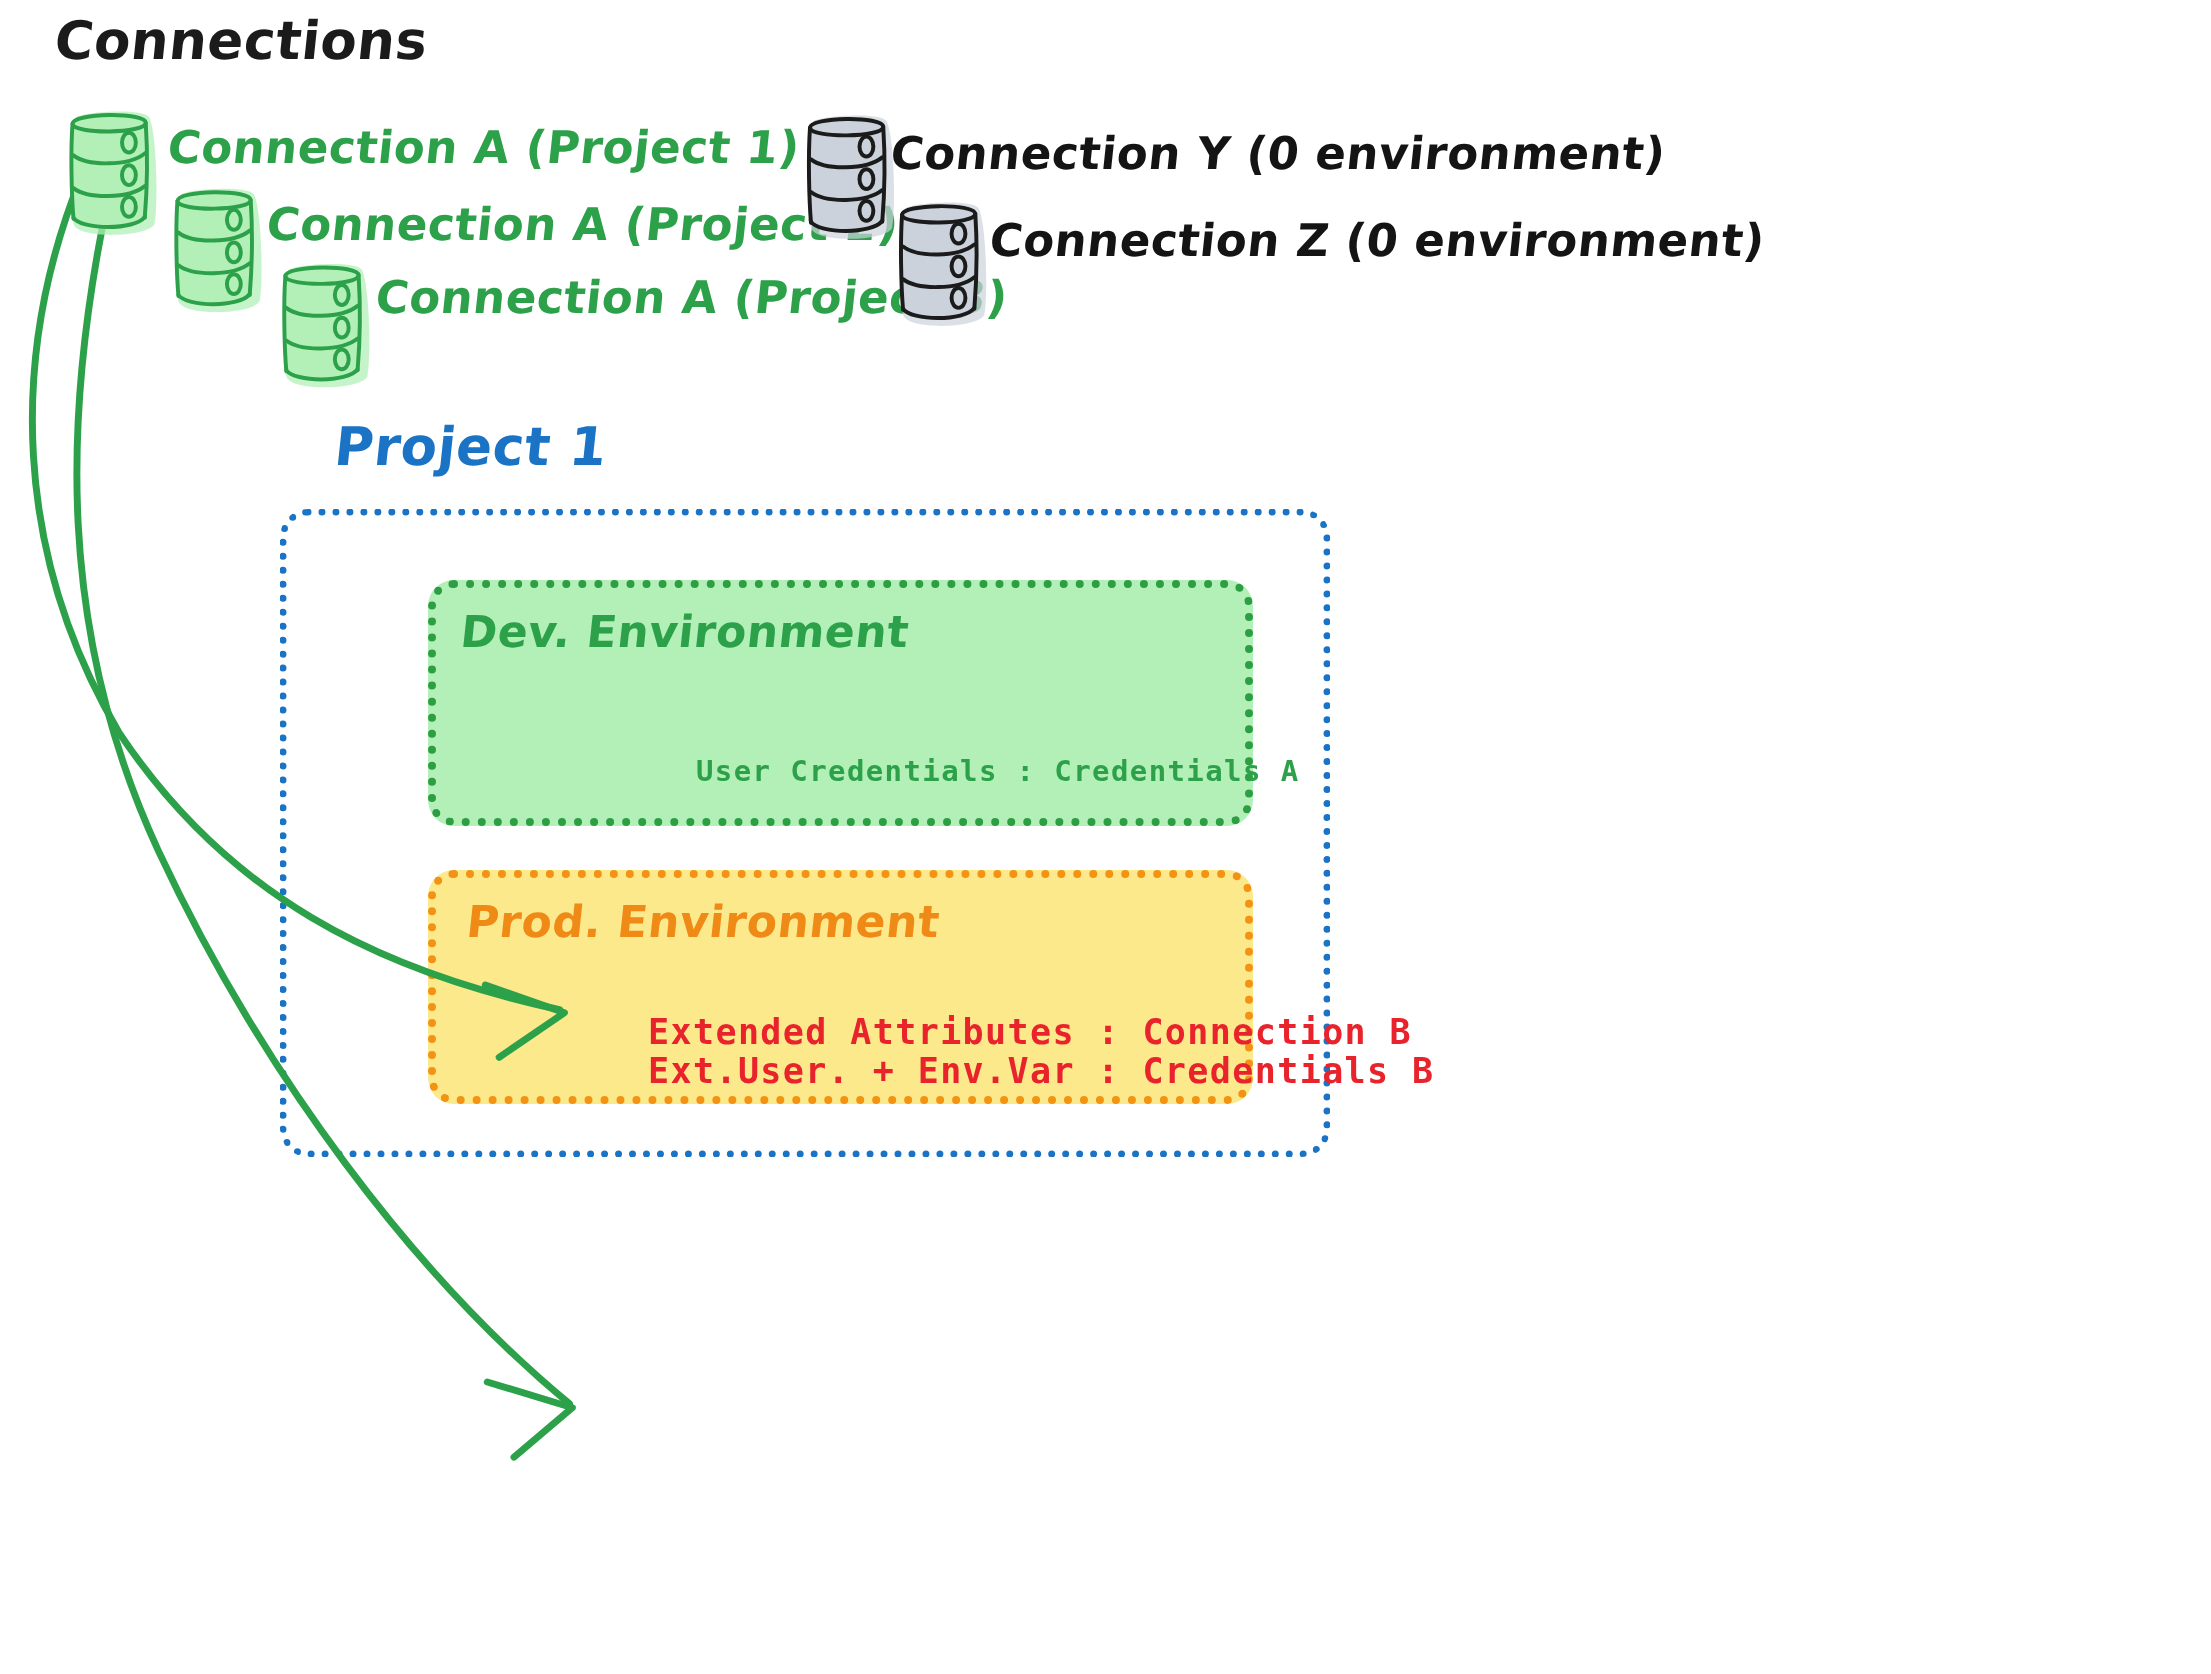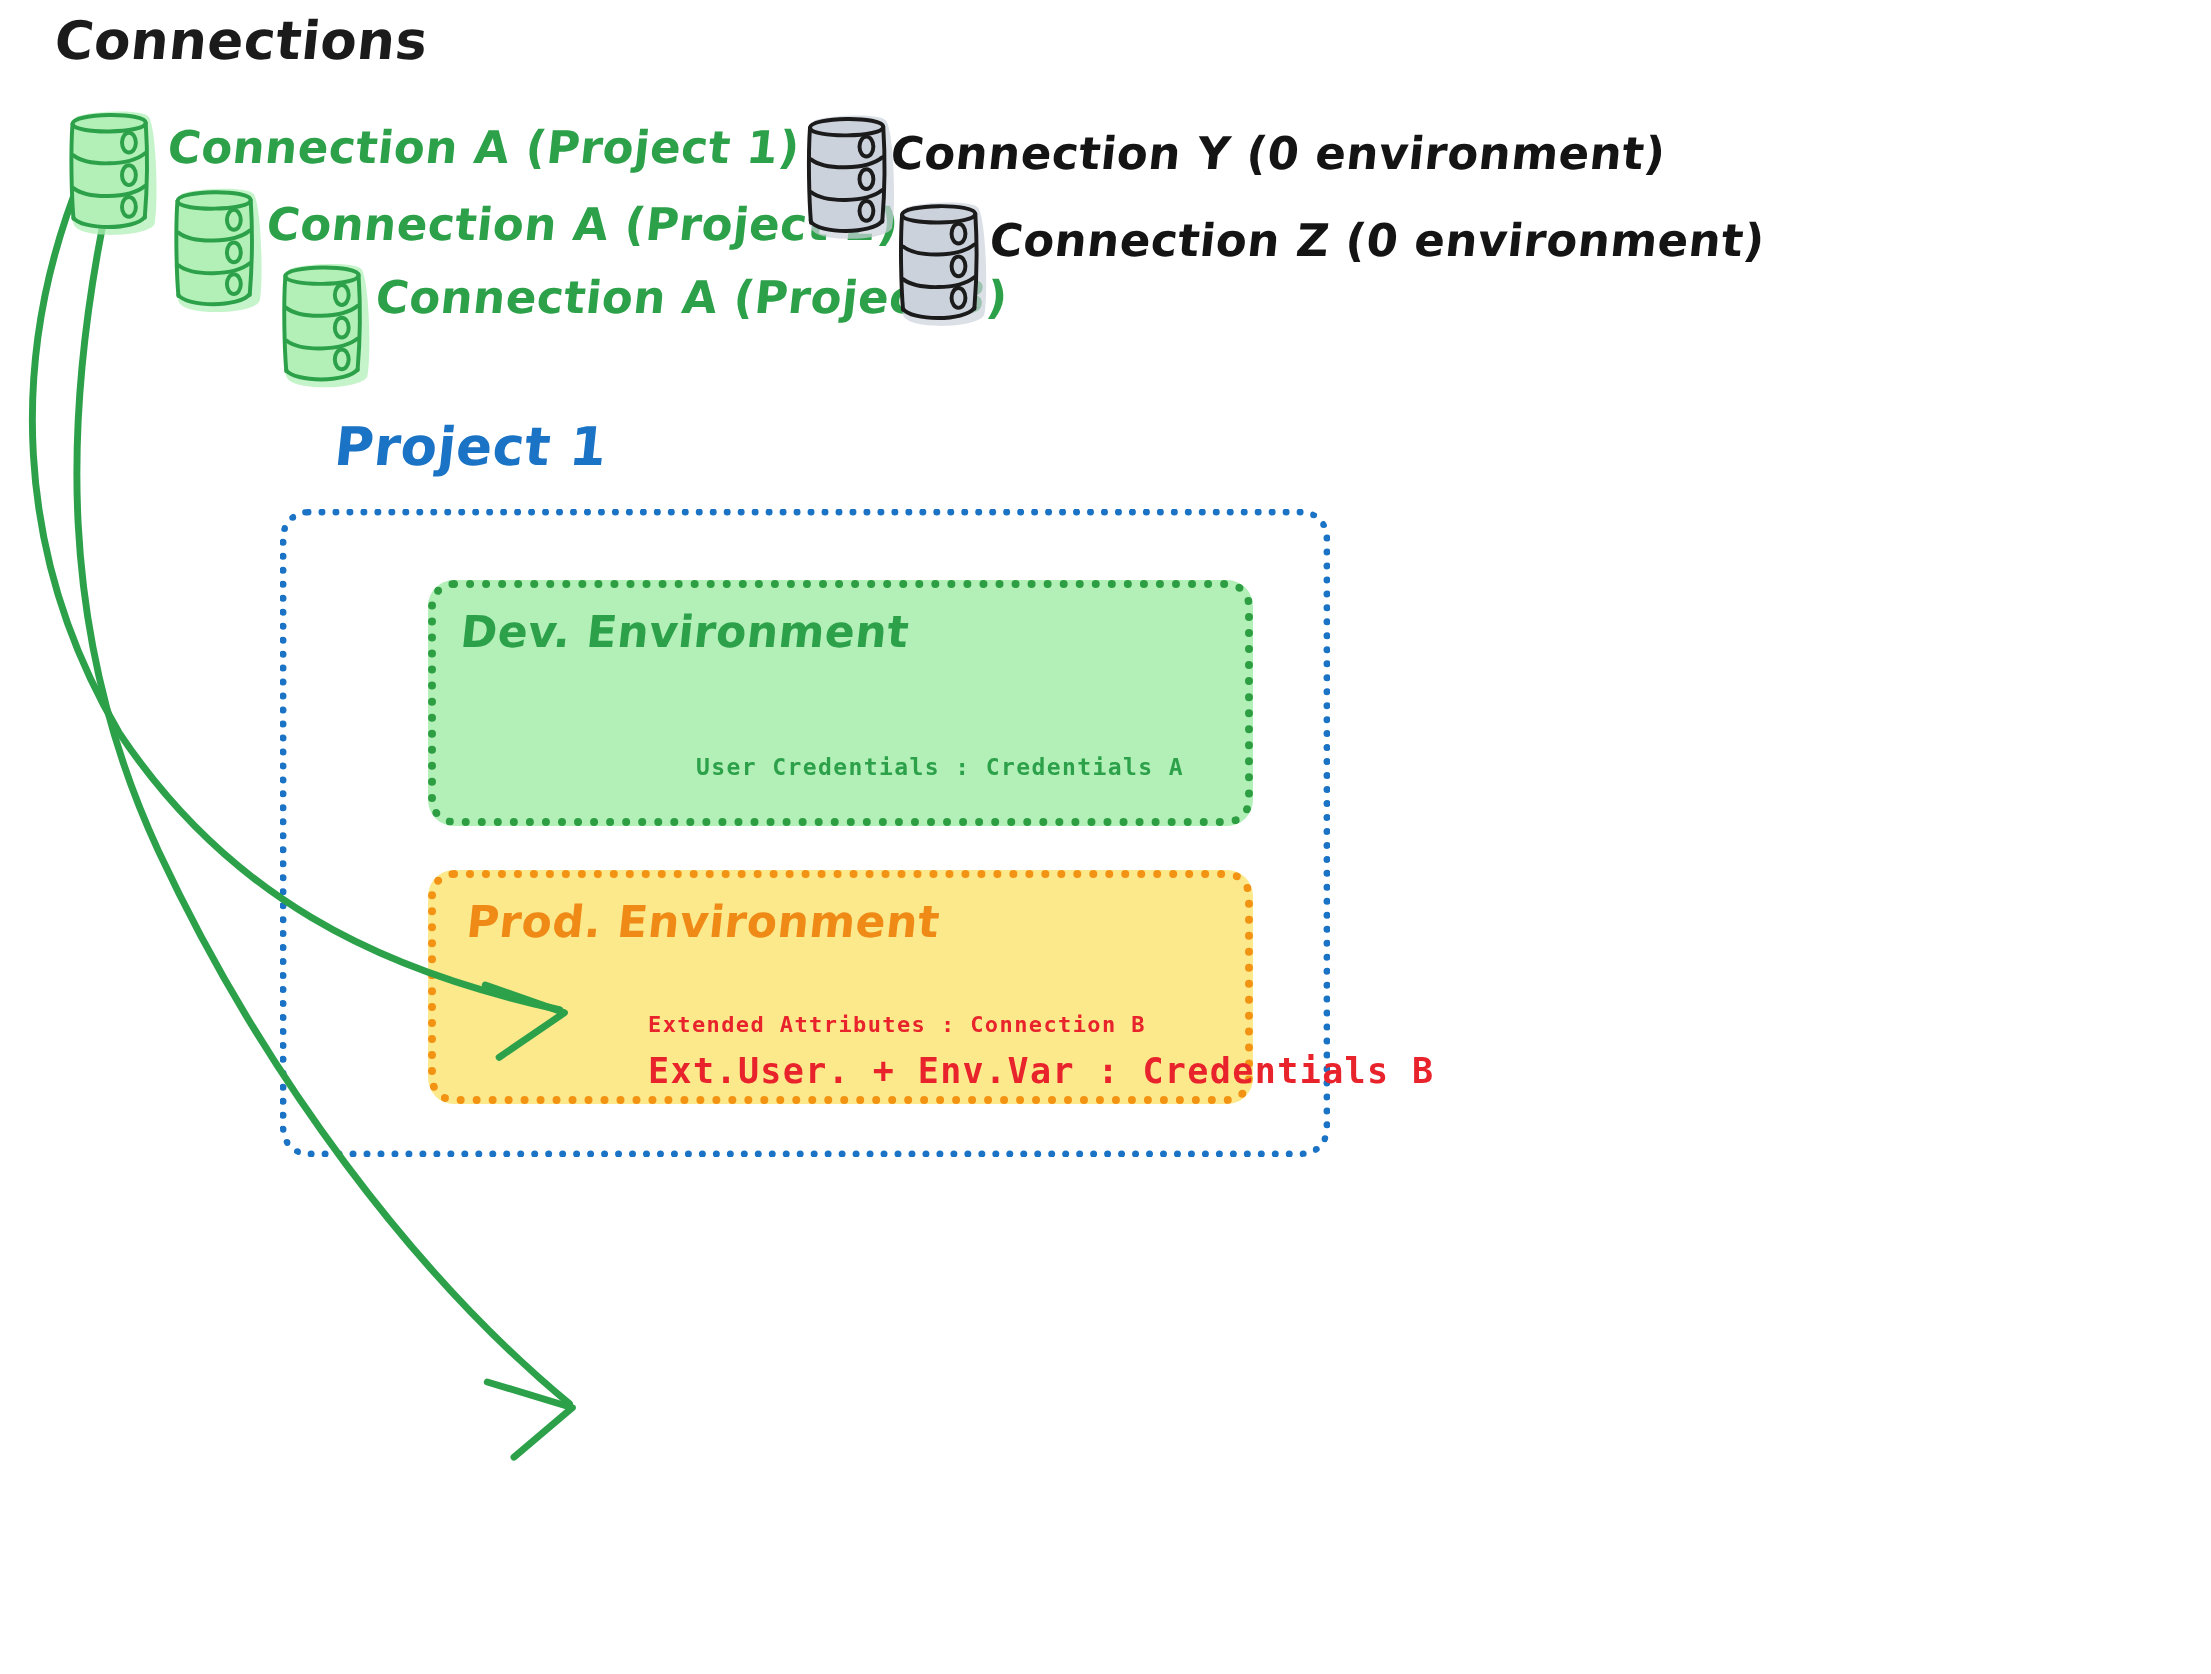--- a/index.html
+++ b/index.html
@@ -60,28 +60,28 @@
   }
   #label-prod-env {
     left: 467px;
     top: 896px;
     font-size: 44px;
     color: #ef8a17;
   }
   #cred-dev {
     left: 696px;
     top: 754px;
-    font-size: 23px;
+    font-size: 29px;
     color: #2ca14a;
     letter-spacing: 1.4px;
   }
   #cred-prod-1 {
     left: 648px;
     top: 1012px;
-    font-size: 22px;
+    font-size: 35px;
     color: #e8232b;
     letter-spacing: 1.4px;
   }
   #cred-prod-2 {
     left: 648px;
     top: 1051px;
     font-size: 35px;
     color: #e8232b;
     letter-spacing: 1.4px;
   }

